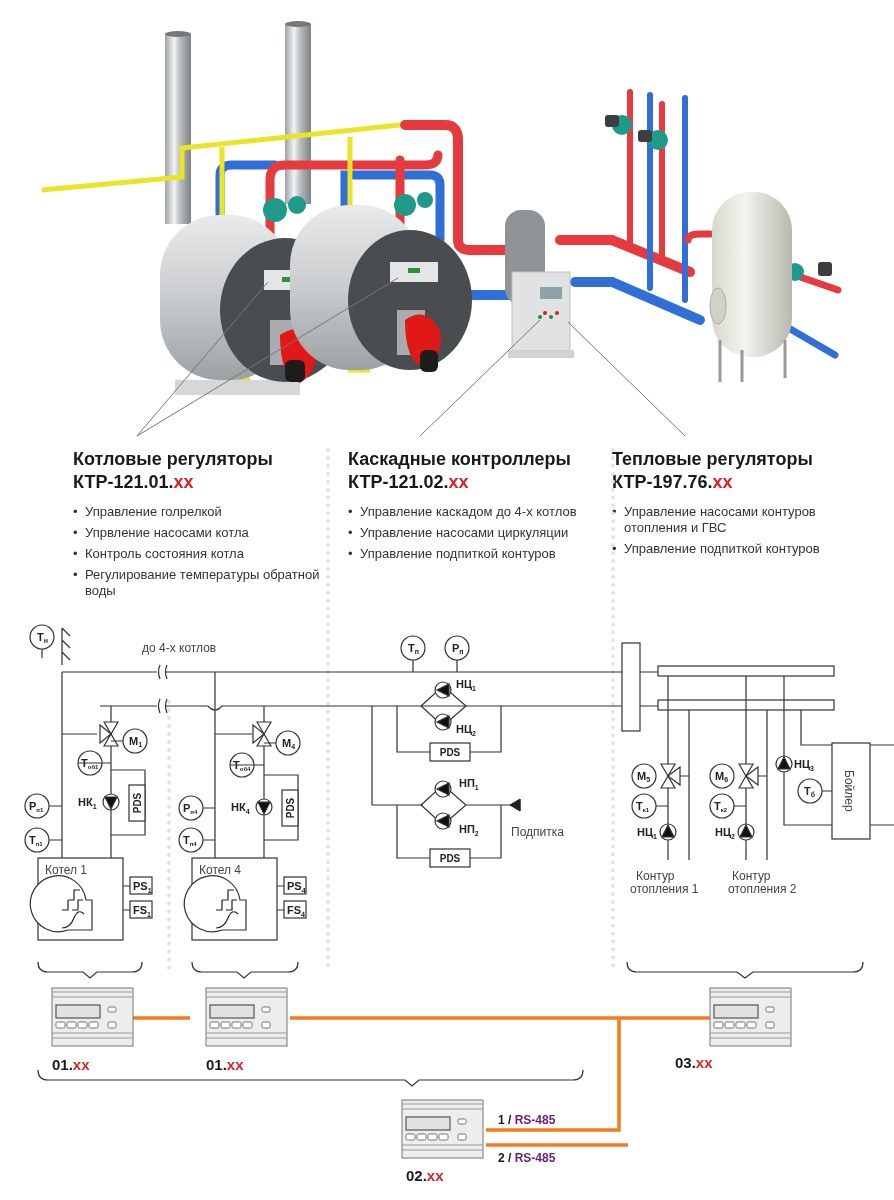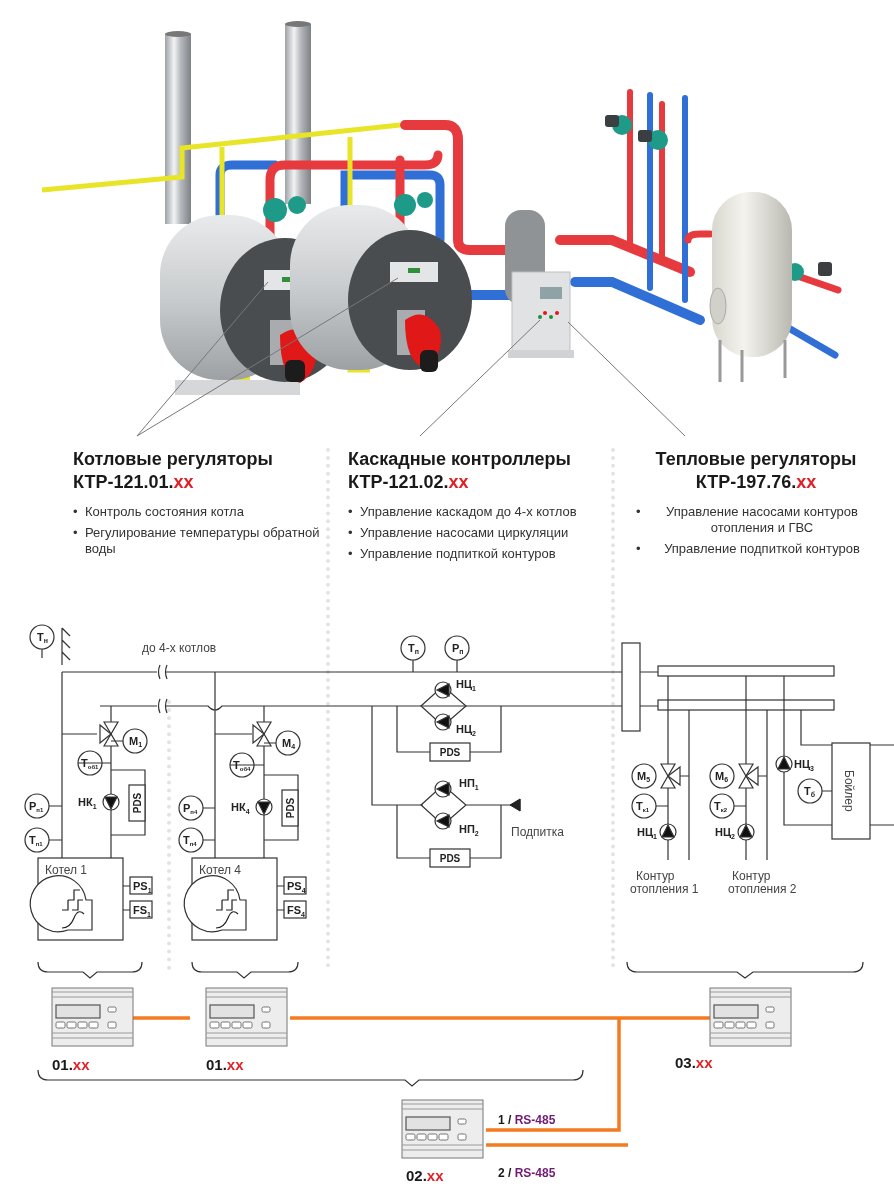--- a/index.html
+++ b/index.html
@@ -131,33 +131,35 @@
     <path d="M137 436 L268 282"></path>
     <path d="M137 436 L398 278"></path>
     <path d="M420 436 L540 320"></path>
     <path d="M685 436 L568 322"></path>
   </g>
 </svg>
 
 <div class="col" style="left:73px; width:270px;">
   <h2><span>Котловые регуляторы</span><br><span>КТР-121.01.</span><span class="red">xx</span></h2>
   <ul>
+    <li>Управление голрелкой</li>
+    <li>Упрвление насосами котла</li>
     <li>Контроль состояния котла</li>
     <li>Регулирование температуры обратной воды</li>
   </ul>
 </div>
 <div class="col" style="left:348px; width:270px;">
   <h2><span>Каскадные контроллеры</span><br><span>КТР-121.02.</span><span class="red">xx</span></h2>
   <ul>
     <li>Управление каскадом до 4-х котлов</li>
     <li>Управление насосами циркуляции</li>
     <li>Управление подпиткой контуров</li>
   </ul>
 </div>
-<div class="col" style="left:636px; width:240px;text-align:center;">
+<div class="col" style="left:612px; width:240px;">
   <h2><span>Тепловые регуляторы</span><br><span>КТР-197.76.</span><span class="red">xx</span></h2>
   <ul>
     <li>Управление насосами контуров отопления и ГВС</li>
     <li>Управление подпиткой контуров</li>
   </ul>
 </div>
 
 <div class="sep" style="left:326px; top:448px; height:520px;"></div>
 <div class="sep" style="left:611px; top:448px; height:520px;"></div>
 <div class="sep" style="left:167px; top:700px; height:270px;"></div>
@@ -410,13 +412,13 @@
       </g>
     </g>
 </svg>
 
 <div class="dev-label" style="left:52px; top:1056px;"><span>01.</span><span class="red">xx</span></div>
 <div class="dev-label" style="left:206px; top:1056px;"><span>01.</span><span class="red">xx</span></div>
 <div class="dev-label" style="left:675px; top:1054px;"><span>03.</span><span class="red">xx</span></div>
 <div class="dev-label" style="left:406px; top:1167px;"><span>02.</span><span class="red">xx</span></div>
 
 <div class="rs-label" style="left:498px; top:1113px;"><span>1 / </span><span class="or">RS-485</span></div>
-<div class="rs-label" style="left:498px; top:1151px;margin-top:15px;"><span>2 / </span><span class="or">RS-485</span></div>
+<div class="rs-label" style="left:498px; top:1151px;"><span>2 / </span><span class="or">RS-485</span></div>
 
 </body></html>

